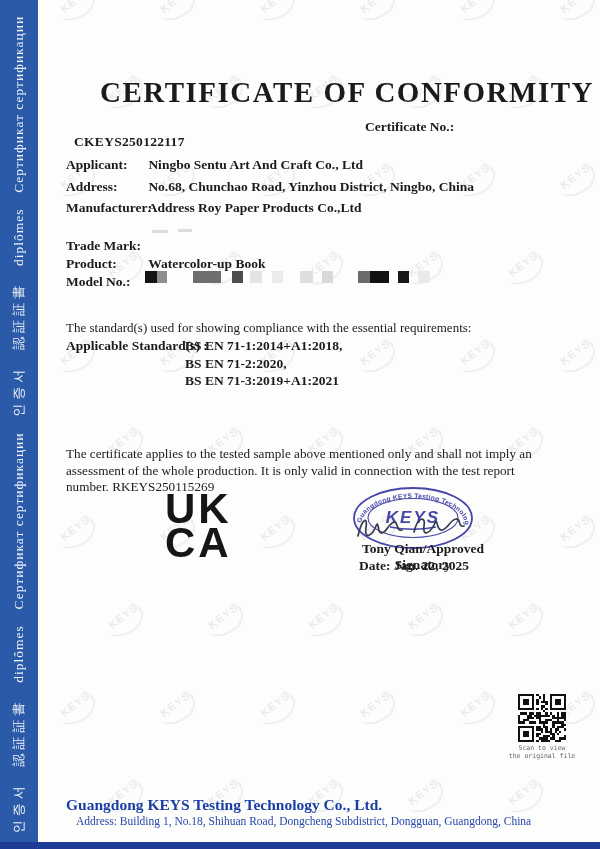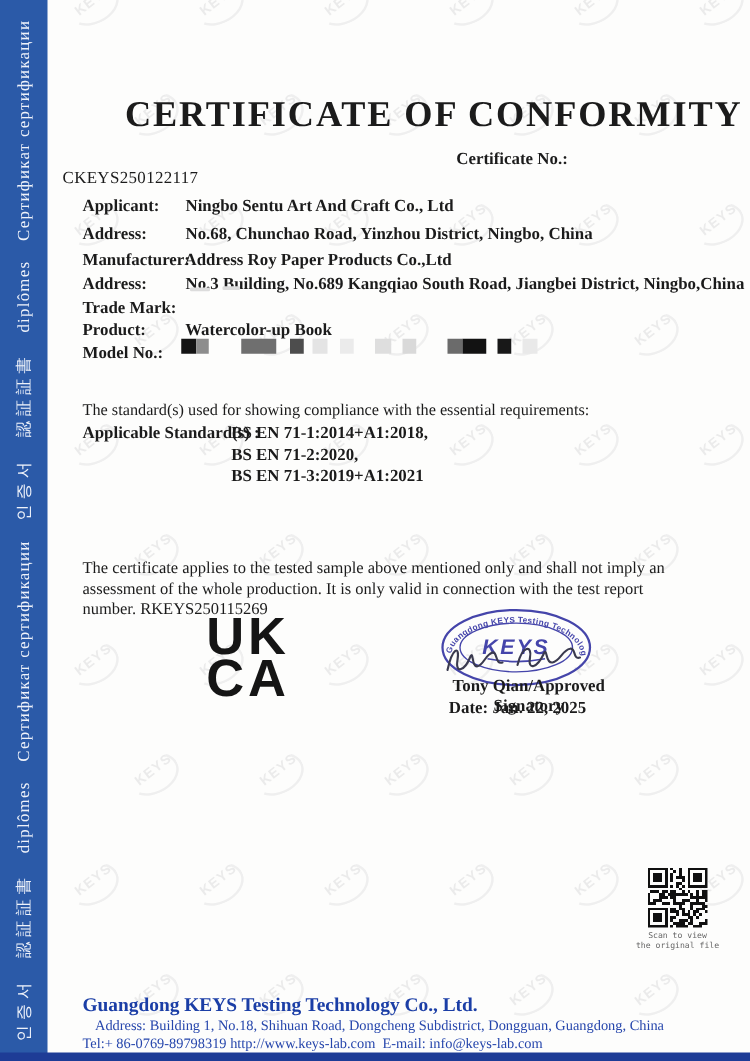--- a/index.html
+++ b/index.html
@@ -18,21 +18,21 @@
       justify-content:space-evenly;transform:rotate(-90deg) translateX(-849px);transform-origin:0 0;
       color:#eef2fa;font-size:13.5px;white-space:nowrap;}
   .sb-item{letter-spacing:1px;}
   .sb-item.cjk{letter-spacing:4px;font-size:13px;}
   
   .bottom-bar{position:absolute;left:0;bottom:0;width:600px;height:7px;background:#1e3c96;z-index:3;}
   
   .abs{position:absolute;z-index:1;}
   .title{left:40px;right:6px;top:76px;text-align:right;font-size:29px;font-weight:bold;letter-spacing:1.5px;}
   .cert-label{left:365px;top:119px;font-size:13.5px;font-weight:bold;}
-  .cert-no{left:50px;top:134px;font-size:13.5px;font-weight:normal;letter-spacing:.3px;text-align:right;}
+  .cert-no{left:74px;top:134px;font-size:13.5px;font-weight:bold;letter-spacing:.3px;text-align:right;}
   .frow{left:66px;font-size:13.5px;font-weight:bold;white-space:nowrap;}
   .frow .lab{display:inline-block;width:79px;}
   .redact{left:145px;top:271px;height:12px;width:300px;}
   .rb{position:absolute;top:0;height:12px;}
   .smudge{position:absolute;background:#dcdcdc;border-radius:1px;}
   .std-intro{left:66px;top:320px;font-size:13px;}
   .std-label{left:66px;top:338px;font-size:13.5px;font-weight:bold;}
   .std-item{left:185px;font-size:13.5px;font-weight:bold;}
   .para{left:66px;width:476px;font-size:13.2px;line-height:16.6px;text-align:left;}
   
@@ -136,24 +136,20 @@
     <span class="lab">Applicant:</span>
     <span>Ningbo Sentu Art And Craft Co., Ltd</span>
   </div>
   <div class="abs frow" style="top:179px">
     <span class="lab">Address:</span>
     <span>No.68, Chunchao Road, Yinzhou District, Ningbo, China</span>
   </div>
   <div class="abs frow" style="top:200px">
     <span class="lab">Manufacturer:</span>
     <span>Address Roy Paper Products Co.,Ltd</span>
-  </div>
-  <div class="abs frow" style="top:219px">
-    <span class="lab">Address:</span>
-    <span>No.3 Building, No.689 Kangqiao South Road, Jiangbei District, Ningbo,China</span>
   </div>
   <div class="abs frow" style="top:238px">
     <span class="lab">Trade Mark:</span>
     <span></span>
   </div>
   <div class="abs frow" style="top:256px">
     <span class="lab">Product:</span>
     <span>Watercolor-up Book</span>
   </div>
   <div class="abs frow" style="top:274px">
@@ -448,16 +444,15 @@
       <rect x="17" y="20" width="1" height="1" fill="#101010"></rect>
       <rect x="18" y="20" width="1" height="1" fill="#101010"></rect>
     </svg>
   <div class="abs qr-caption">
     <div>Scan to view</div>
     <div>the original file</div>
   </div>
 
   <div class="abs ft-company">Guangdong KEYS Testing Technology Co., Ltd.</div>
   <div class="abs ft-address">Address: Building 1, No.18, Shihuan Road, Dongcheng Subdistrict, Dongguan, Guangdong, China</div>
-  <div class="abs ft-contact">Tel:+ 86-0769-89798319 http://www.keys-lab.com&nbsp; E-mail: info@keys-lab.com</div>
 
   <div class="bottom-bar"></div>
 </div>
 
 </body></html>

